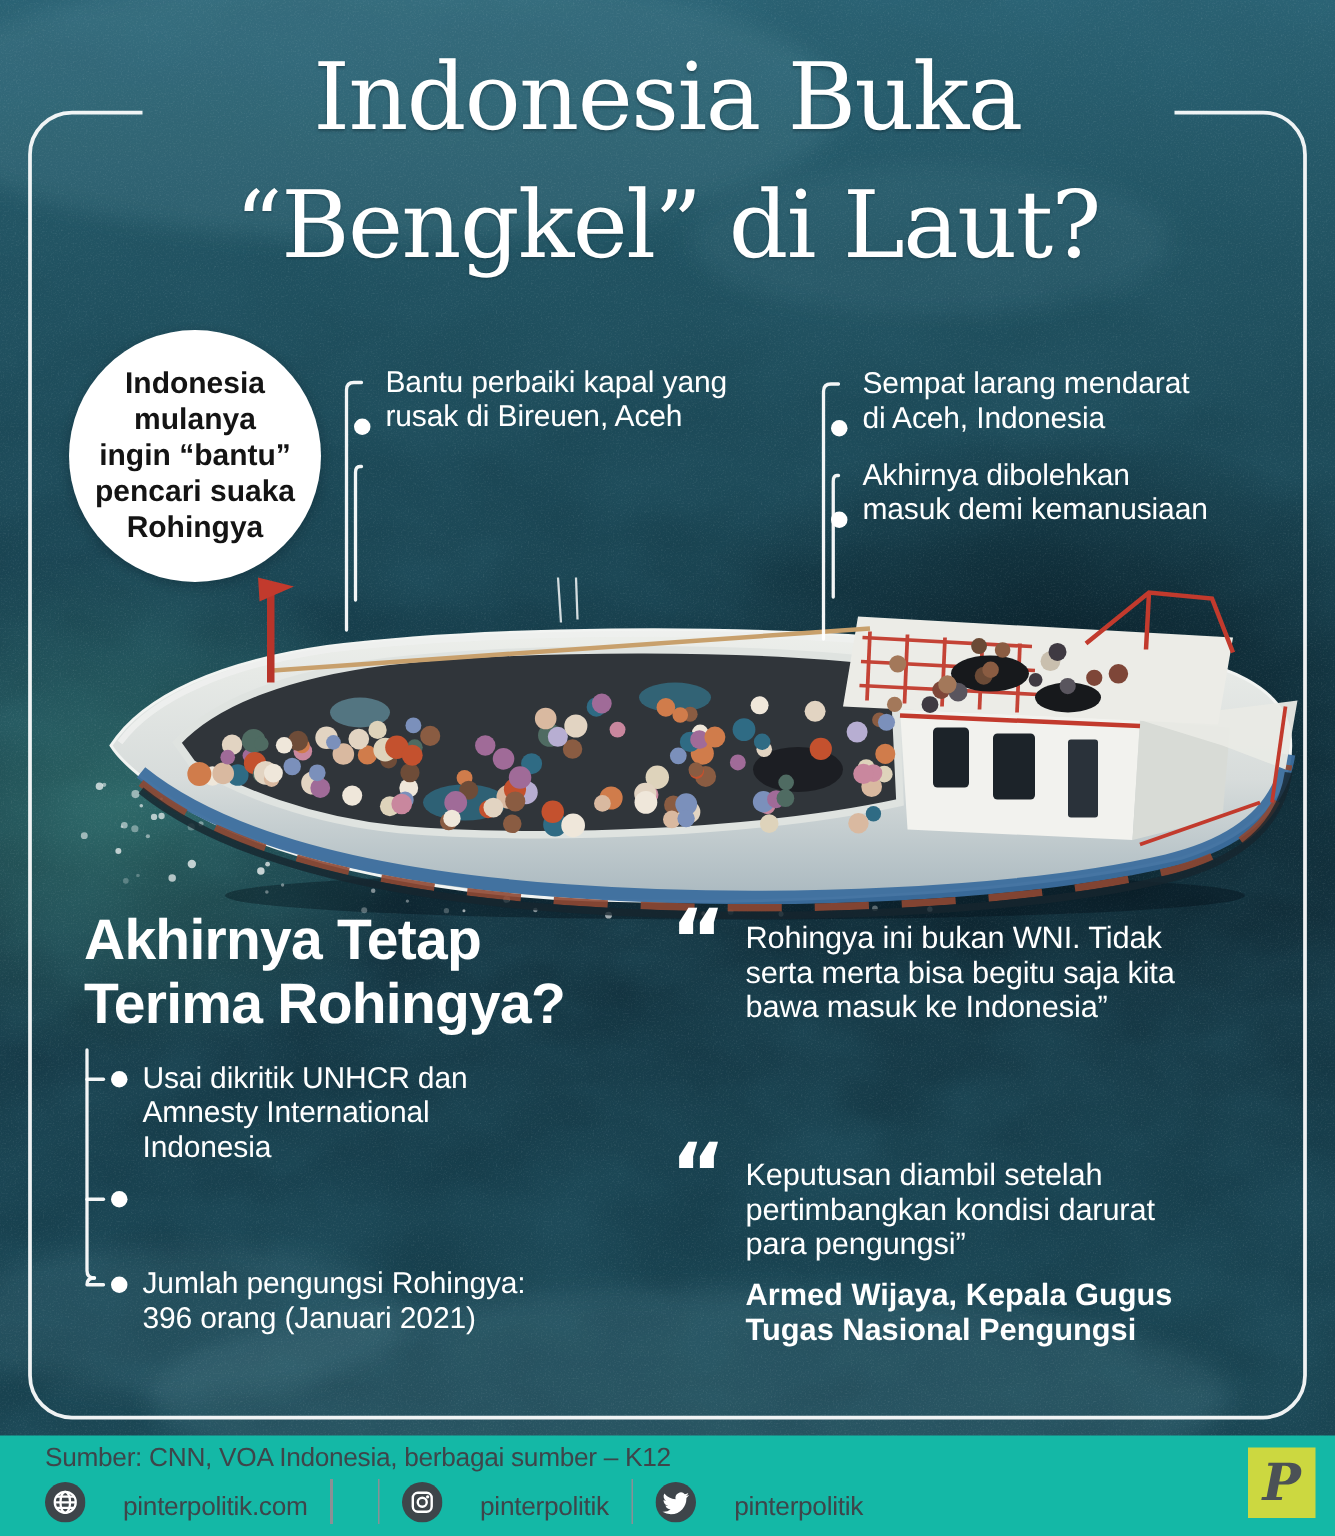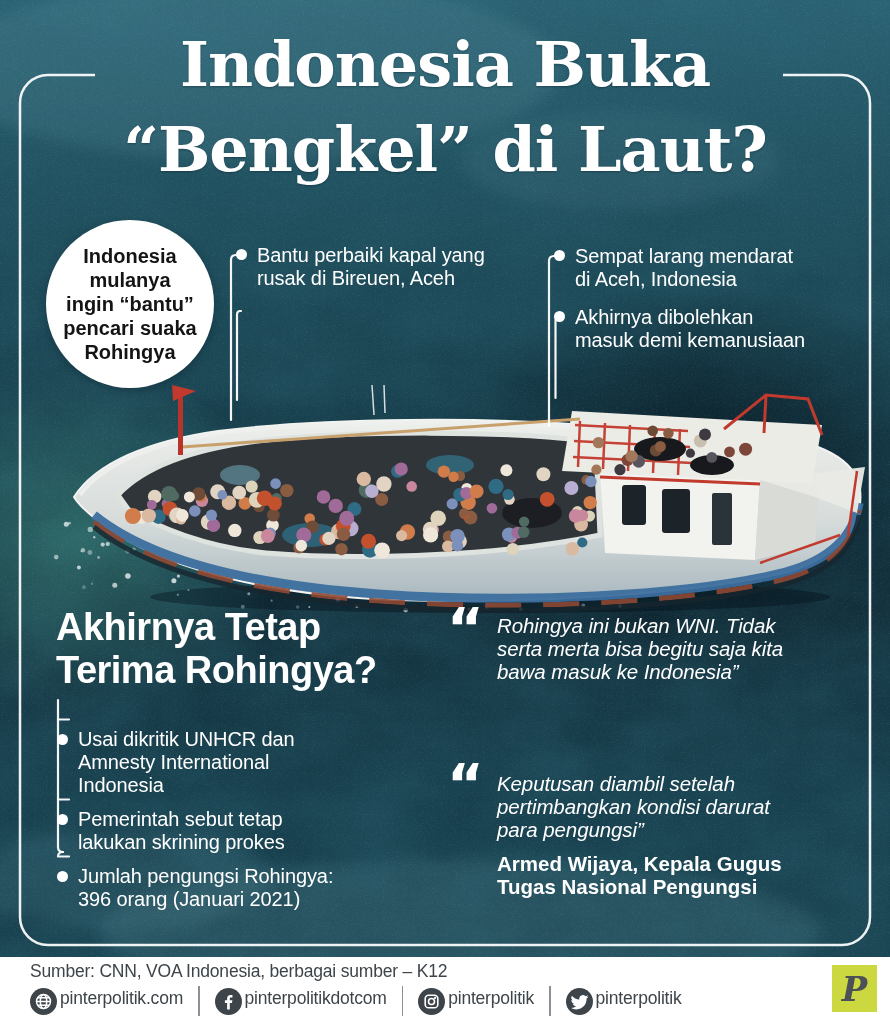--- a/index.html
+++ b/index.html
@@ -3,42 +3,42 @@
 <meta charset="utf-8">
 <style>
   html,body{margin:0;padding:0;background:#dfe3e5;}
   .poster{position:relative;width:890px;height:1024px;overflow:hidden;background:#16404f;
           font-family:"Liberation Sans", sans-serif;}
   .abs{position:absolute;}
   svg{display:block;}
   .txt{position:absolute;color:#fff;white-space:pre-line;}
   .title{top:22px;left:0;right:0;text-align:center;
          font-family:"DejaVu Serif","Liberation Serif",serif;
-         font-weight:700;font-size:62px;line-height:85px;letter-spacing:-1px;
+         font-weight:400;font-size:62px;line-height:85px;letter-spacing:-1px;
          text-shadow:0 1px 2px rgba(0,20,30,.35);}
   .intro-circle{left:46px;top:220px;width:168px;height:168px;border-radius:50%;
         background:#ffffff;display:flex;align-items:center;justify-content:center;
         text-align:center;color:#141414;font-weight:700;font-size:20px;line-height:24px;
         white-space:pre-line;box-shadow:0 2px 8px rgba(0,15,25,.3);}
   .bullet-row{position:absolute;display:flex;gap:10px;align-items:flex-start;}
   .bullet-dot{width:11px;height:11px;border-radius:50%;background:#fff;flex:none;margin-top:5px;}
   .bullet-text{color:#fff;font-size:20px;line-height:23px;white-space:pre-line;letter-spacing:-0.1px;}
-  .tb{width:330px;}
+  .tb{width:330px;align-items:flex-end;}
   .sec-heading{left:56px;top:606px;font-family:Liberation Sans, sans-serif;
         font-weight:700;font-size:38px;line-height:43px;letter-spacing:-0.5px;}
-  .sec-row{left:57px;width:340px;margin-top:20px;}
+  .sec-row{left:74px;width:340px;}
   .sec-row .bullet-dot{margin-top:6px;}
   .quote-mark{position:absolute;left:447px;color:#fff;
         font-family:"DejaVu Sans",sans-serif;font-weight:700;font-size:56px;line-height:1;}
-  .quote-text{left:497px;width:350px;font-style:italic;font-size:20.5px;line-height:23px;letter-spacing:-0.1px;}
+  .quote-text{left:497px;width:350px;font-size:20.5px;line-height:23px;letter-spacing:-0.1px;}
   .quote-attr{left:497px;width:350px;font-weight:700;font-size:20.5px;line-height:23px;}
-  .footer{position:absolute;left:0;top:957px;width:890px;height:67px;background:#ffffff;text-decoration:underline;}
+  .footer{position:absolute;left:0;top:957px;width:890px;height:67px;background:#14b8a6;text-decoration:underline;}
   .source{position:absolute;left:30px;top:4px;color:#3e454a;font-size:17.5px;letter-spacing:-0.2px;}
   .social-row{position:absolute;left:30px;top:29px;display:flex;align-items:center;height:30px;}
-  .social-item{display:flex;align-items:flex-start;gap:3px;cursor:pointer;}
+  .social-item{display:flex;align-items:flex-end;gap:25px;cursor:pointer;}
   .social-label{color:#3e454a;font-size:17.5px;letter-spacing:-0.2px;font-weight:500;}
   .social-sep{width:1.5px;height:30px;background:#8a9095;margin:0 15px;}
   .brand-logo{position:absolute;right:13px;top:8px;width:45px;height:47px;background:#ccd840;
         display:flex;align-items:center;justify-content:center;cursor:pointer;}
   .brand-logo span{font-family:"DejaVu Serif","Liberation Serif",serif;font-weight:700;
         font-style:italic;font-size:34px;color:#4b5156;}
 </style>
 </head>
 <body>
 
@@ -386,22 +386,20 @@
   <div class="txt sec-heading">Akhirnya Tetap
 Terima Rohingya?</div>
   <div class="bullet-row sec-row" style="top:708px">
     <span class="bullet-dot"></span>
     <span class="bullet-text">Usai dikritik UNHCR dan
 Amnesty International
 Indonesia</span>
   </div>
   <div class="bullet-row sec-row" style="top:788px">
     <span class="bullet-dot"></span>
-    <span class="bullet-text">Pemerintah sebut tetap
-lakukan skrining prokes</span>
   </div>
   <div class="bullet-row sec-row" style="top:845px">
     <span class="bullet-dot"></span>
     <span class="bullet-text">Jumlah pengungsi Rohingya:
 396 orang (Januari 2021)</span>
   </div>
 
   <div class="quote-mark" style="top:600px">“</div>
   <div class="txt quote-text" style="top:614px">Rohingya ini bukan WNI. Tidak
 serta merta bisa begitu saja kita
@@ -424,27 +422,20 @@
             <circle cx="13.5" cy="13.5" r="7"></circle>
             <ellipse cx="13.5" cy="13.5" rx="3.2" ry="7"></ellipse>
             <line x1="6.5" y1="13.5" x2="20.5" y2="13.5"></line>
             <line x1="7.5" y1="9.8" x2="19.5" y2="9.8"></line>
             <line x1="7.5" y1="17.2" x2="19.5" y2="17.2"></line>
           </g>
         </svg>
         <span class="social-label">pinterpolitik.com</span>
       </div>
       <div class="social-sep"></div>
-      <div class="social-item">
-        <svg width="27" height="27" viewBox="0 0 27 27">
-          <circle cx="13.5" cy="13.5" r="13.5" fill="#3e454a"></circle>
-          <path fill="#fff" d="M14.8 21.5v-6.6h2.2l0.35-2.6h-2.55v-1.65c0-0.75 0.2-1.25 1.28-1.25h1.37V7.1c-0.24-0.03-1.05-0.1-2-0.1-1.98 0-3.33 1.2-3.33 3.42v1.9H9.9v2.6h2.22v6.6h2.68z"></path>
-        </svg>
-        <span class="social-label">pinterpolitikdotcom</span>
-      </div>
       <div class="social-sep"></div>
       <div class="social-item">
         <svg width="27" height="27" viewBox="0 0 27 27">
           <circle cx="13.5" cy="13.5" r="13.5" fill="#3e454a"></circle>
           <rect x="7.2" y="7.2" width="12.6" height="12.6" rx="3.4" fill="none" stroke="#fff" stroke-width="1.6"></rect>
           <circle cx="13.5" cy="13.5" r="3" fill="none" stroke="#fff" stroke-width="1.6"></circle>
           <circle cx="17.1" cy="9.9" r="1.1" fill="#fff"></circle>
         </svg>
         <span class="social-label">pinterpolitik</span>
       </div>

